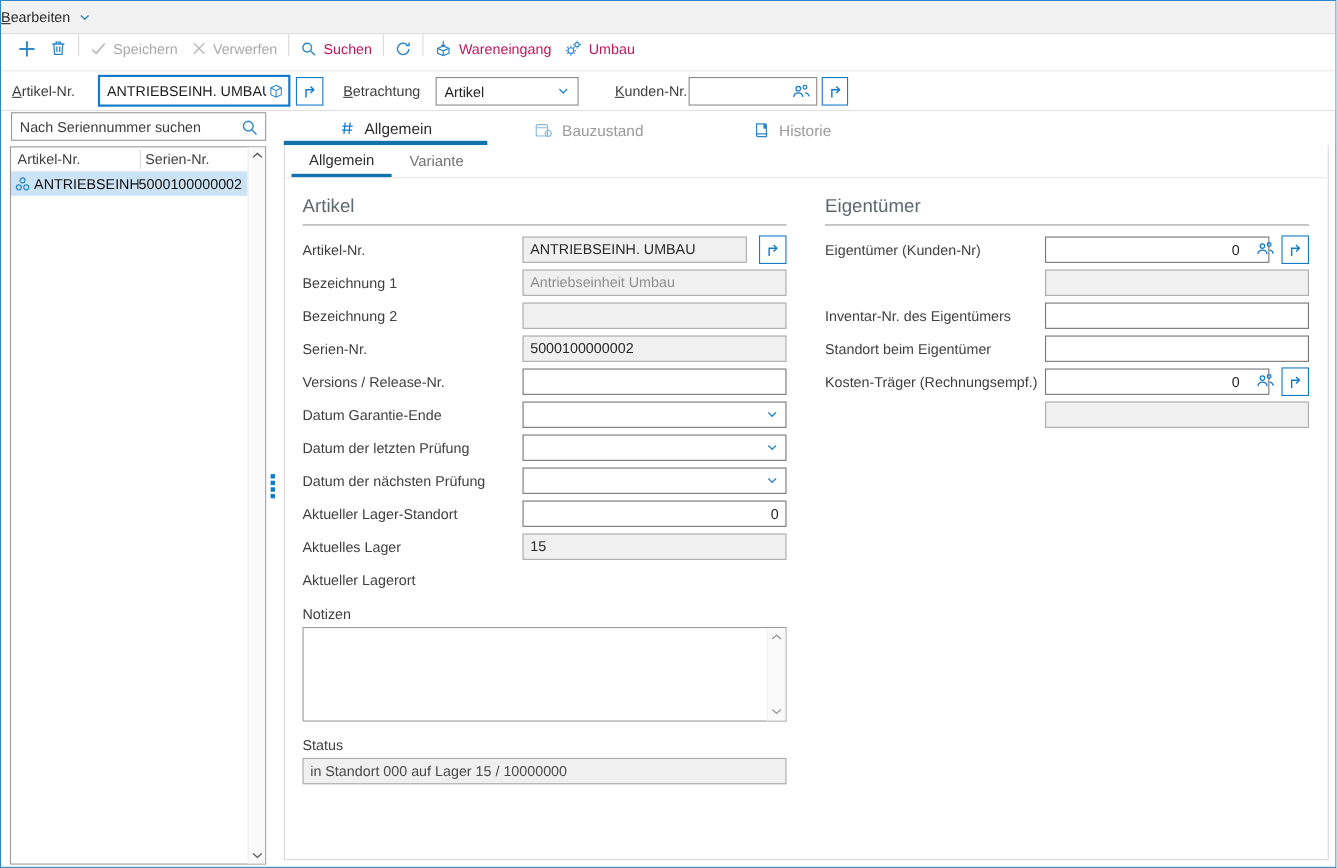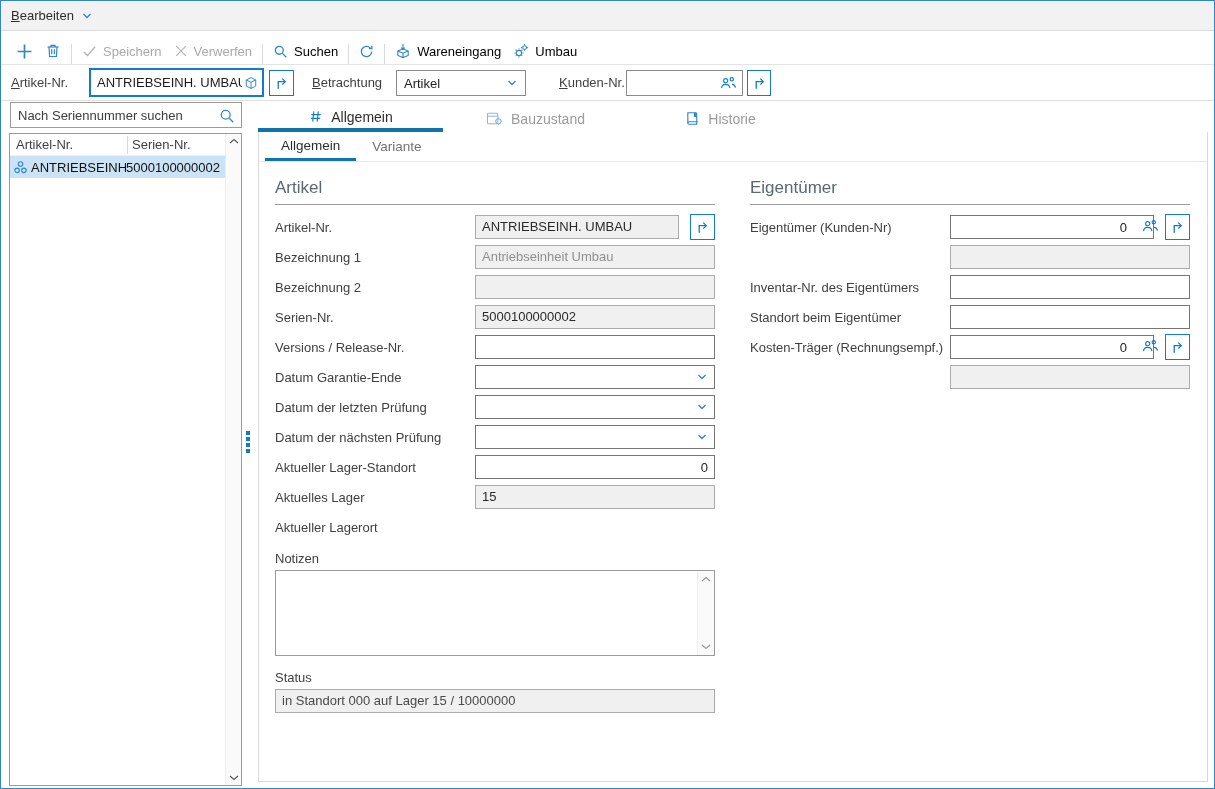--- a/index.html
+++ b/index.html
@@ -8,28 +8,28 @@
     position:relative; width:1215px; height:789px; background:#fff;
     border:1px solid #3286c8; font-family:"Liberation Sans",sans-serif;
     font-size:13px; color:#333; overflow:hidden;
   }
   svg { display:block; }
   .ak { display:inline-block; }
   .ak::first-letter { text-decoration:underline; }
 
   
   .menubar { position:absolute; left:0; top:0; width:100%; height:30px;
-    background:#f2f2f2; border-bottom:1px solid #dcdcdc; display:flex; align-items:center; padding-left:10px; }
+    background:#f2f2f2; border-bottom:1px solid #dcdcdc; display:flex; align-items:center; }
   .menu-item { display:flex; align-items:center; gap:7px; color:#2d2d2d; cursor:default; }
   .menu-item .chev { color:#2e87c8; }
 
   
   .toolbar { position:absolute; left:0; top:30px; width:100%; height:34px;
-    background:#fff; border-bottom:1px solid #e3e3e3; display:flex; align-items:flex-end; padding-left:9px; }
-  .tbtn { display:flex; align-items:center; gap:6px; padding:0 6px; height:26px; color:#000000; }
+    background:#fff; border-bottom:1px solid #e3e3e3; display:flex; align-items:flex-start; padding-left:9px; }
+  .tbtn { display:flex; align-items:center; gap:6px; padding:0 6px; height:26px; color:#be185d; }
   .tbtn .ic { color:#2e87c8; }
   .tbtn.disabled { color:#a9a9a9; }
   .tbtn.disabled .ic { color:#b5b5b5; }
   .tsep { width:1px; height:20px; background:#d9d9d9; margin:0 4px; }
 
   
   .topbar { position:absolute; left:0; top:64px; width:100%; height:36px;
     background:#fff; border-bottom:1px solid #e0e0e0; }
   .topbar .lab { position:absolute; top:10px; color:#3f3f3f; }
   .focus-wrap { position:absolute; left:88px; top:3px; width:175px; height:29px;

